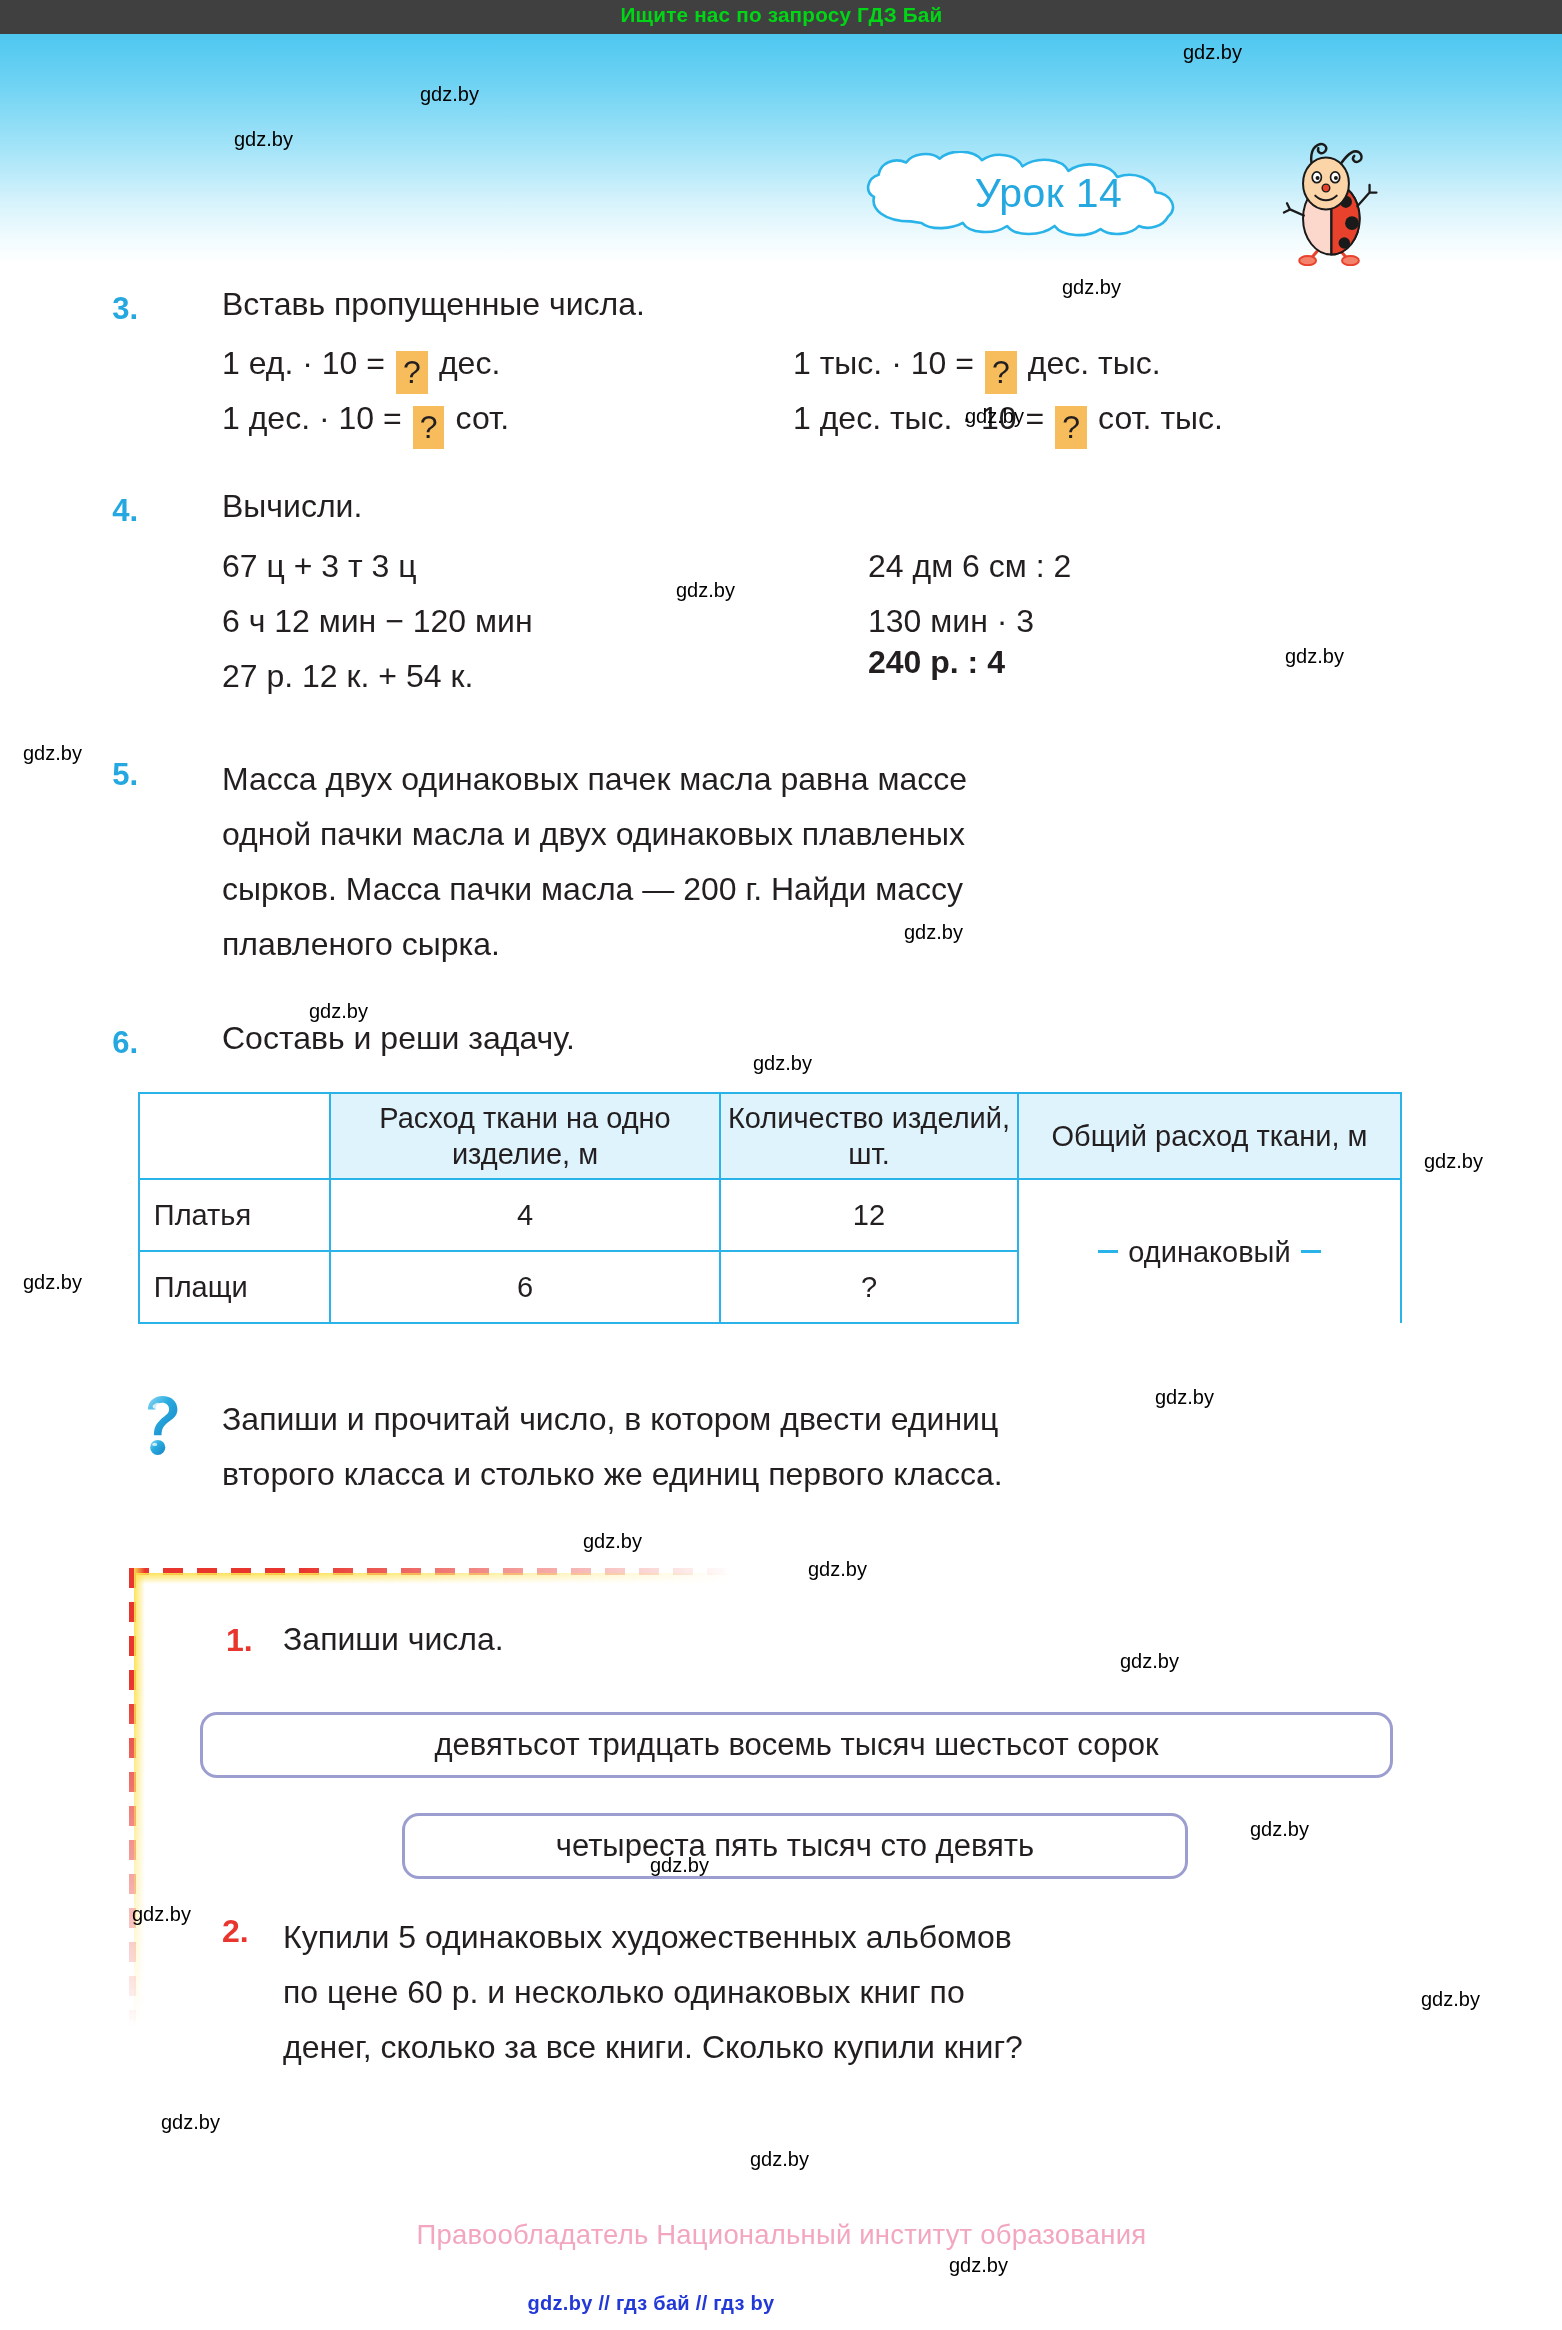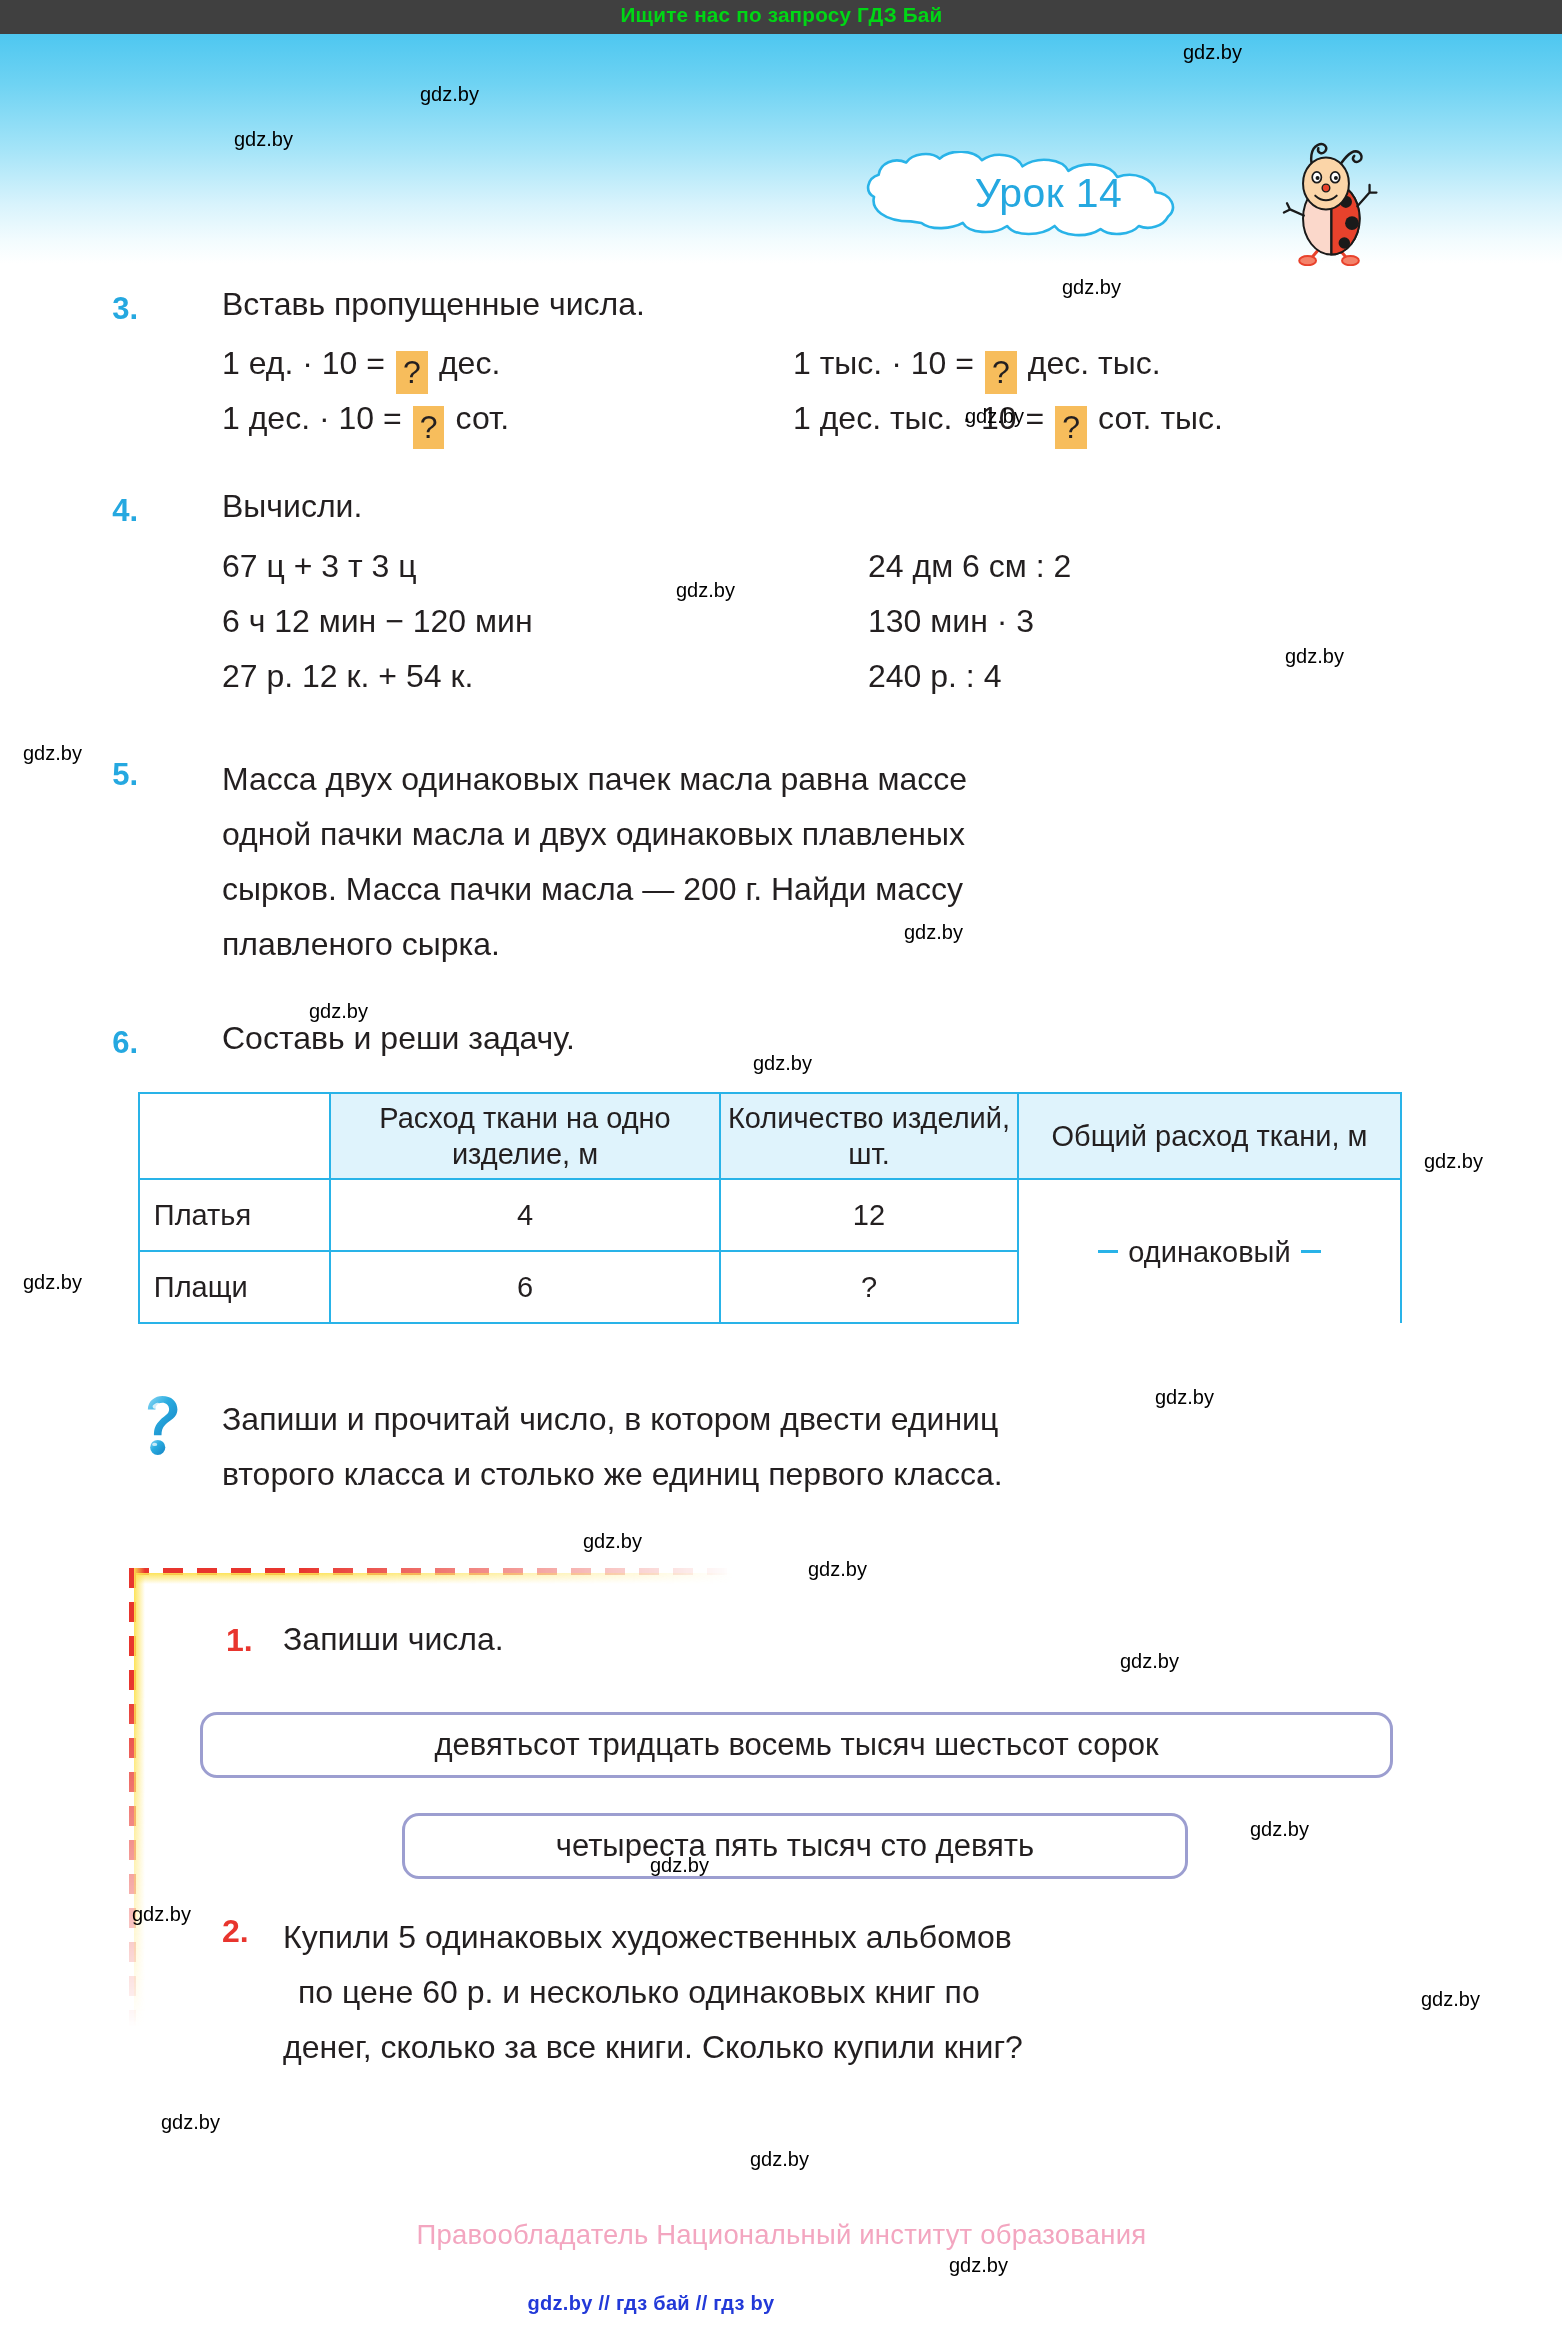--- a/index.html
+++ b/index.html
@@ -309,21 +309,21 @@
     <div class="ex" style="left:0;top:493px;">
       <div class="ex-num" style="left:84px;top:0;">4.</div>
       <div class="ex-title" style="position:absolute;left:222px;top:-4.6px;">Вычисли.</div>
 
       <div class="ex-line" style="position:absolute;left:222px;top:55px;">67 ц + 3 т 3 ц</div>
       <div class="ex-line" style="position:absolute;left:222px;top:110px;">6 ч 12 мин − 120 мин</div>
       <div class="ex-line" style="position:absolute;left:222px;top:165px;">27 р. 12 к. + 54 к.</div>
 
       <div class="ex-line" style="position:absolute;left:868px;top:55px;">24 дм 6 см : 2</div>
       <div class="ex-line" style="position:absolute;left:868px;top:110px;">130 мин · 3</div>
-      <div class="ex-line" style="position:absolute;left:868px;top:165px;">240 р. : 4</div>
+      <div class="ex-line" style="position:absolute;left:868px;top:151px;font-weight:bold;">240 р. : 4</div>
     </div>
 
     <div class="ex" style="left:0;top:757px;">
       <div class="ex-num" style="left:84px;top:0;">5.</div>
       <div style="position:absolute;left:222px;top:-4.6px;width:1201px;">
         <div class="ex-line" style="line-height:55px;">Масса двух одинаковых пачек масла равна массе</div>
         <div class="ex-line" style="line-height:55px;">одной пачки масла и двух одинаковых плавленых</div>
         <div class="ex-line" style="line-height:55px;">сырков. Масса пачки масла — 200 г. Найди массу</div>
         <div class="ex-line" style="line-height:55px;">плавленого сырка.</div>
       </div>
@@ -407,21 +407,21 @@
       <div class="ex-title" style="position:absolute;left:283px;top:-1.5px;">Запиши числа.</div>
     </div>
 
     <div class="wordbox" style="left:200px;top:1712px;width:1193px;height:66px;">девятьсот тридцать восемь тысяч шестьсот сорок</div>
     <div class="wordbox" style="left:402px;top:1813px;width:786px;height:66px;">четыреста пять тысяч сто девять</div>
 
     <div class="ex" style="left:0;top:1913px;">
       <div class="sub-num" style="left:222px;top:0;">2.</div>
       <div style="position:absolute;left:283px;top:-3.1px;width:1109px;">
         <div class="ex-line" style="line-height:55px;">Купили 5 одинаковых художественных альбомов</div>
-        <div class="ex-line" style="line-height:55px;margin-left:15px;">по цене 60 р. и несколько одинаковых книг по</div>
+        <div class="ex-line" style="line-height:55px;">по цене 60 р. и несколько одинаковых книг по</div>
         <div class="ex-line" style="line-height:55px;">денег, сколько за все книги. Сколько купили книг?</div>
       </div>
     </div>
 
 
     <div class="copyright">Правообладатель Национальный институт образования</div>
     <div class="bottom-links">gdz.by  //  гдз бай  //  гдз by</div>
 
   </div>
 

